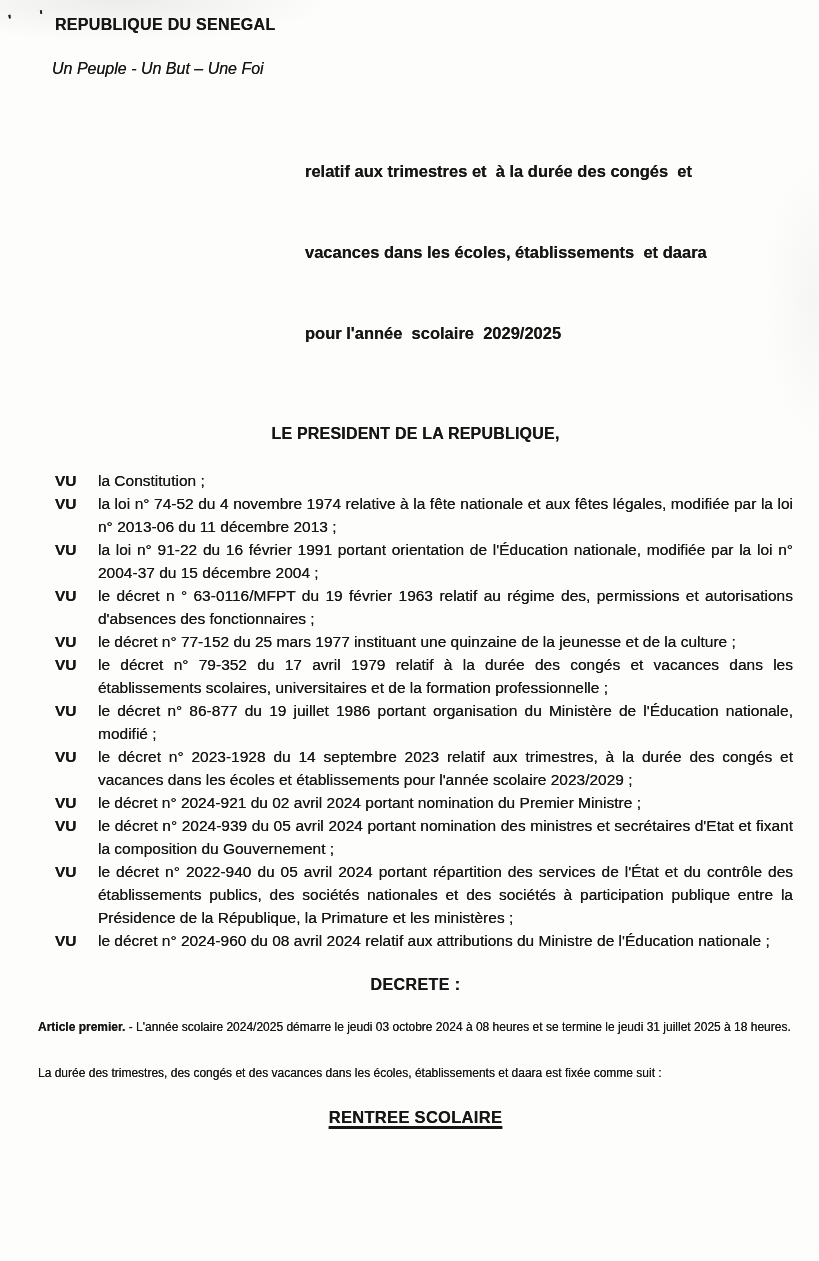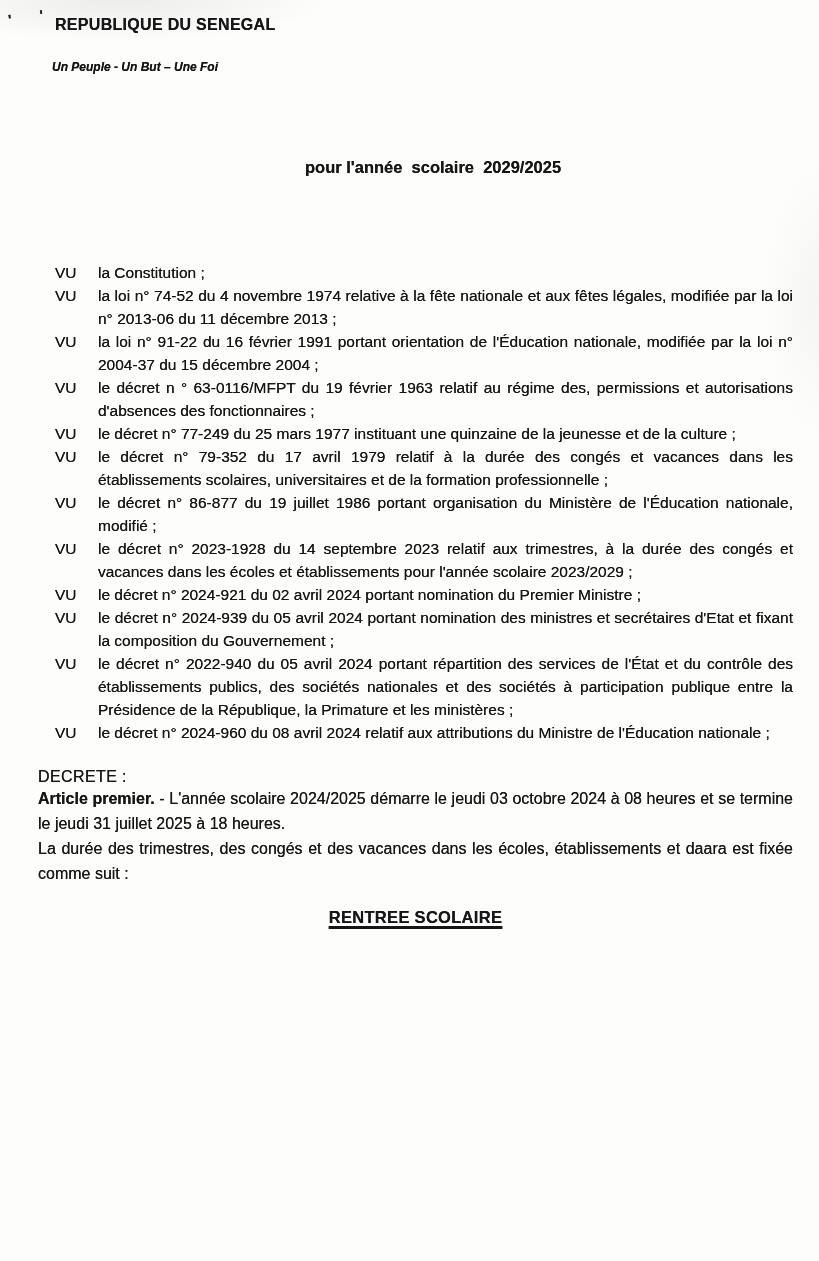--- a/index.html
+++ b/index.html
@@ -30,22 +30,22 @@
   }
   .country {
     margin-left: 17px;
     font-size: 16px;
     font-weight: bold;
     letter-spacing: 0.3px;
   }
   .motto {
     margin-left: 14px;
     margin-top: 26px;
-    font-size: 12px;
-    font-weight: bold;
+    font-size: 16px;
+    font-weight: normal;
     font-style: italic;
   }
   .decree-title {
     margin-left: 267px;
     margin-top: 26px;
     font-size: 16.5px;
     font-weight: bold;
     line-height: 27px;
     white-space: pre-wrap;
   }
@@ -59,35 +59,36 @@
   .visa-list {
     margin-left: 17px;
     margin-top: 26px;
     font-size: 15.5px;
     line-height: 23px;
   }
   .visa-item { display: flex; }
   .visa-label {
     flex: none;
     width: 43px;
-    font-weight: normal;
+    font-weight: bold;
   }
   .visa-text {
     flex: 1;
     text-align: justify;
   }
   .decrete-heading {
     margin-top: 24px;
-    text-align: left;
+    text-align: center;
     font-size: 16px;
-    font-weight: normal;
+    font-weight: bold;
     letter-spacing: 0.4px;
   }
   .body-par {
-    font-size: 16px;
+    margin-top: 21px;
+    font-size: 12px;
     line-height: 25px;
     text-align: justify;
   }
   .article-label { font-weight: bold; }
   .section-heading {
     margin-top: 22px;
     text-align: center;
     font-size: 16.5px;
     font-weight: bold;
     letter-spacing: 0.3px;
@@ -103,44 +104,47 @@
 
 <div class="page">
 
   <div class="scan-mark">' '</div>
 
   <div class="country">REPUBLIQUE DU SENEGAL</div>
 
   <div class="motto">Un Peuple - Un But – Une Foi</div>
 
   <div class="decree-title">
+    <div>relatif aux trimestres et  à la durée des congés  et</div>
+    <div>vacances dans les écoles, établissements  et daara</div>
     <div>pour l'année  scolaire  2029/2025</div>
   </div>
 
+  <div class="president-heading">LE PRESIDENT DE LA REPUBLIQUE,</div>
 
   <div class="visa-list">
     <div class="visa-item">
       <div class="visa-label">VU</div>
       <div class="visa-text">la Constitution ;</div>
     </div>
     <div class="visa-item">
       <div class="visa-label">VU</div>
       <div class="visa-text">la loi n° 74-52 du 4 novembre 1974 relative à la fête nationale et aux fêtes légales, modifiée par la loi n° 2013-06 du 11 décembre 2013 ;</div>
     </div>
     <div class="visa-item">
       <div class="visa-label">VU</div>
       <div class="visa-text">la loi n° 91-22 du 16 février 1991 portant orientation de l'Éducation nationale, modifiée par la loi n° 2004-37 du 15 décembre 2004 ;</div>
     </div>
     <div class="visa-item">
       <div class="visa-label">VU</div>
       <div class="visa-text">le décret n ° 63-0116/MFPT du 19 février 1963 relatif au régime des, permissions et autorisations d'absences des fonctionnaires ;</div>
     </div>
     <div class="visa-item">
       <div class="visa-label">VU</div>
-      <div class="visa-text">le décret n° 77-249 du 25 mars 1977 instituant une quinzaine de la jeunesse et de la culture ;</div>
+      <div class="visa-text">le décret n° 77-152 du 25 mars 1977 instituant une quinzaine de la jeunesse et de la culture ;</div>
     </div>
     <div class="visa-item">
       <div class="visa-label">VU</div>
       <div class="visa-text">le décret n° 79-352 du 17 avril 1979 relatif à la durée des congés et vacances dans les établissements scolaires, universitaires et de la formation professionnelle ;</div>
     </div>
     <div class="visa-item">
       <div class="visa-label">VU</div>
       <div class="visa-text">le décret n° 86-877 du 19 juillet 1986 portant organisation du Ministère de l'Éducation nationale, modifié ;</div>
     </div>
     <div class="visa-item">

